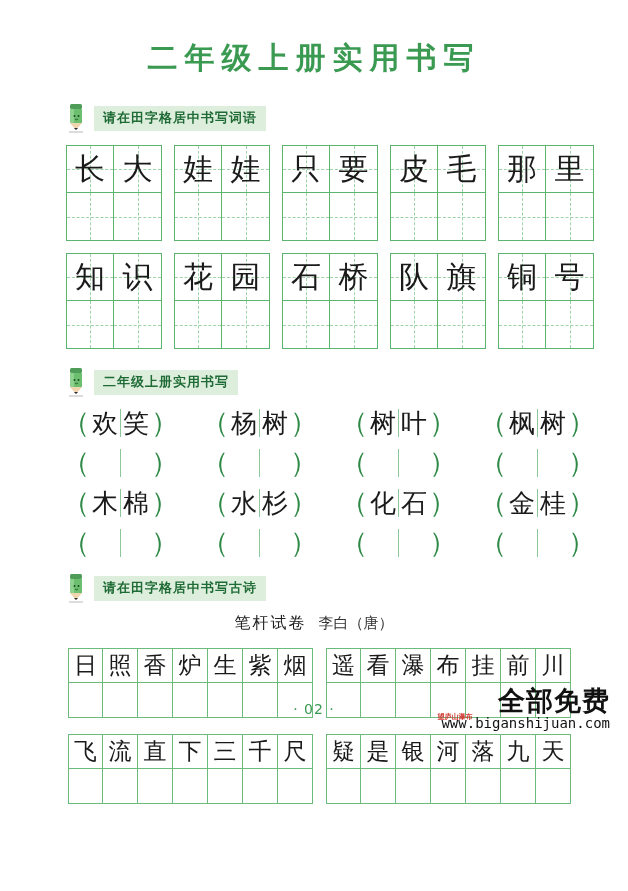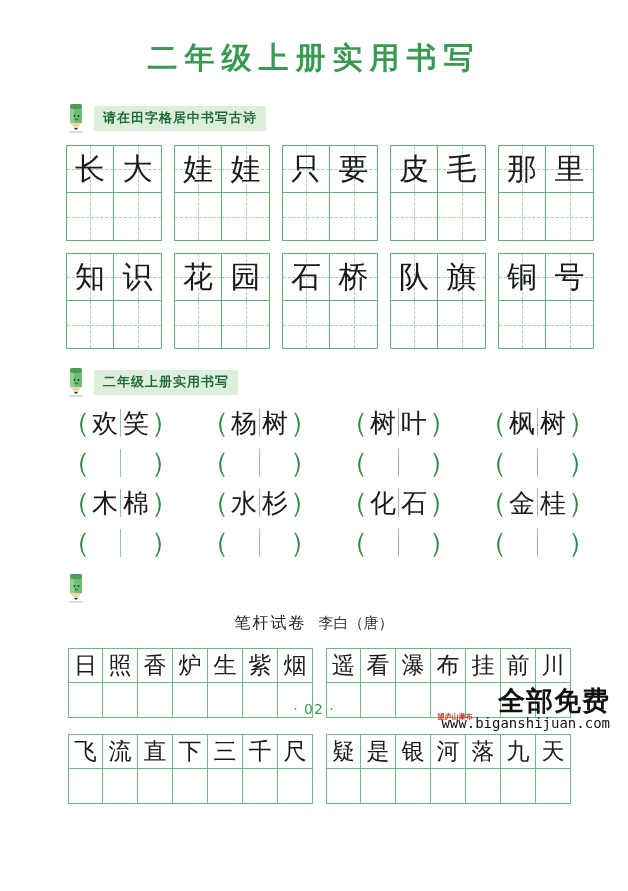--- a/index.html
+++ b/index.html
@@ -179,21 +179,21 @@
           <rect x="4" y="6" width="12" height="14" fill="#6cbf6f"></rect>
           <rect x="4" y="6" width="4" height="14" fill="#8fd18f"></rect>
           <circle cx="8.5" cy="13" r="1" fill="#1d4d24"></circle>
           <circle cx="12.5" cy="13" r="1" fill="#1d4d24"></circle>
           <path d="M9 16 q1.5 1.6 3 0" stroke="#1d4d24" stroke-width="0.9" fill="none"></path>
           <polygon points="4,20 16,20 10,27" fill="#f0d6b0"></polygon>
           <polygon points="8,25 12,25 10,27" fill="#2b2b2b"></polygon>
           <rect x="3" y="28.5" width="14" height="1" fill="#b9b9b9"></rect>
         </svg>
       </span>
-      <span class="sec-label">请在田字格居中书写古诗</span>
+      <span class="sec-label">请在田字格居中书写词语</span>
     </div>
     <div id="words-rows">
         <div class="word-row" style="margin-top: 12px;">
           <div class="word-block">
             <div class="word-line">
               <div class="tzg">
                 <span class="ch">长</span>
               </div>
               <div class="tzg">
                 <span class="ch">大</span>
@@ -537,20 +537,21 @@
           <rect x="4" y="6" width="12" height="14" fill="#6cbf6f"></rect>
           <rect x="4" y="6" width="4" height="14" fill="#8fd18f"></rect>
           <circle cx="8.5" cy="13" r="1" fill="#1d4d24"></circle>
           <circle cx="12.5" cy="13" r="1" fill="#1d4d24"></circle>
           <path d="M9 16 q1.5 1.6 3 0" stroke="#1d4d24" stroke-width="0.9" fill="none"></path>
           <polygon points="4,20 16,20 10,27" fill="#f0d6b0"></polygon>
           <polygon points="8,25 12,25 10,27" fill="#2b2b2b"></polygon>
           <rect x="3" y="28.5" width="14" height="1" fill="#b9b9b9"></rect>
         </svg>
       </span>
+      <span class="sec-label">请在田字格居中书写古诗</span>
     </div>
     <div class="poem-title-row">
       <span class="poem-title">笔杆试卷</span>
       <span class="poem-author">李白（唐）</span>
     </div>
     <div id="poem-rows">
         <div class="poem-row" style="margin-top: 14px;">
           <div class="poem-block">
             <div class="poem-line">
               <div class="pcell">

